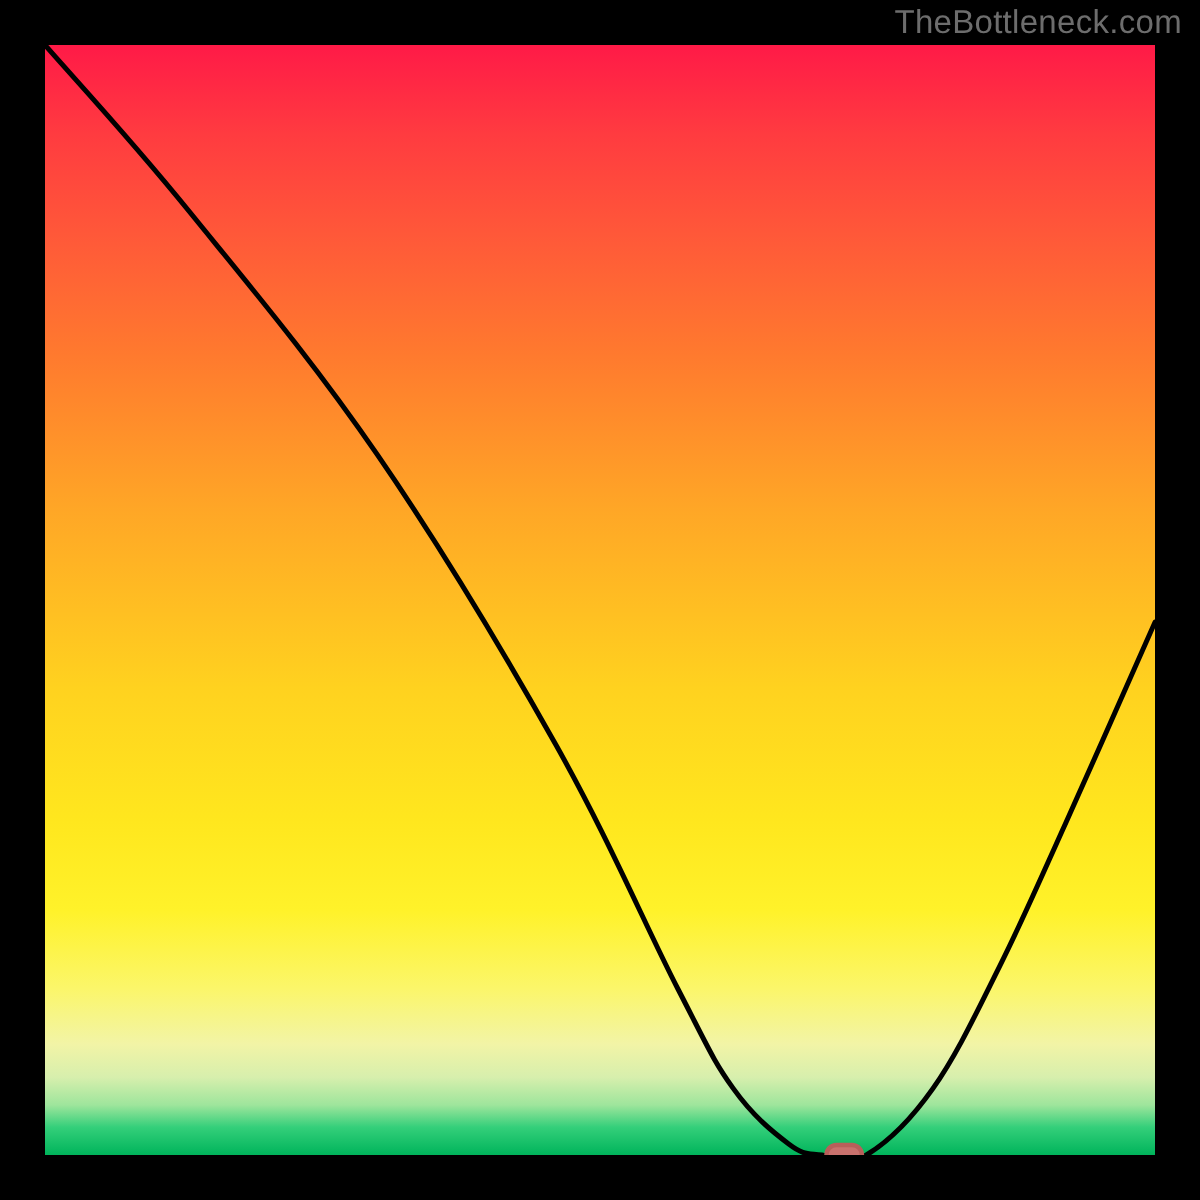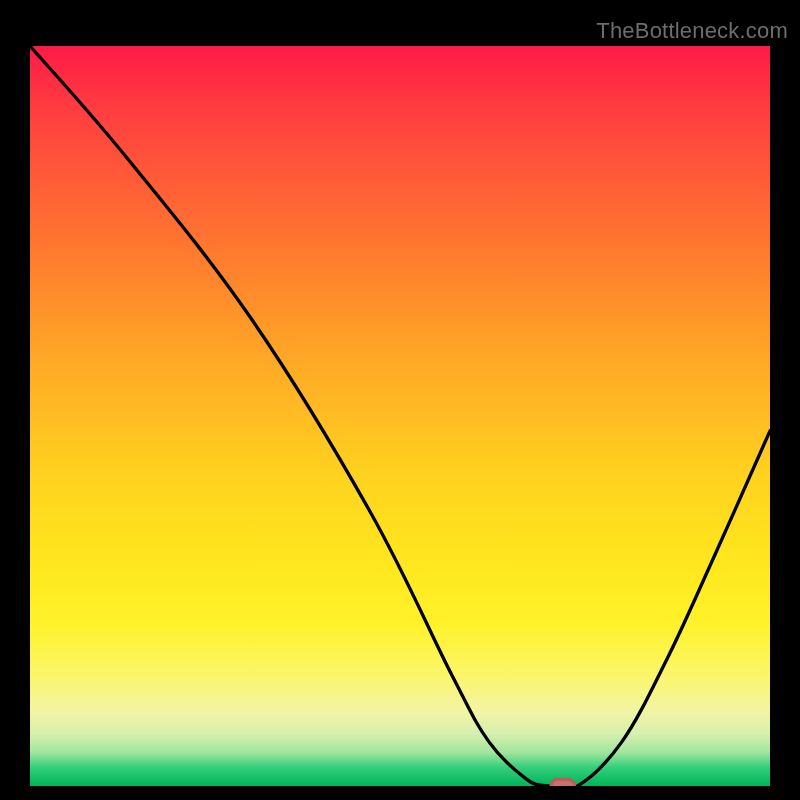--- a/index.html
+++ b/index.html
@@ -6,21 +6,21 @@
     margin: 0;
     padding: 0;
     width: 800px;
     height: 800px;
     background: #000;
     overflow: hidden;
     font-family: Arial, Helvetica, sans-serif;
   }
   .frame {
     position: absolute;
-    top: 16px;
+    top: 0;
     left: 0;
     width: 800px;
     height: 696px;
     background: #000;
   }
   .watermark {
     position: absolute;
     top: 2px;
     right: 12px;
     color: #6d6d6d;

